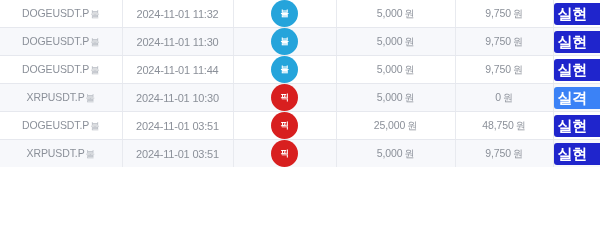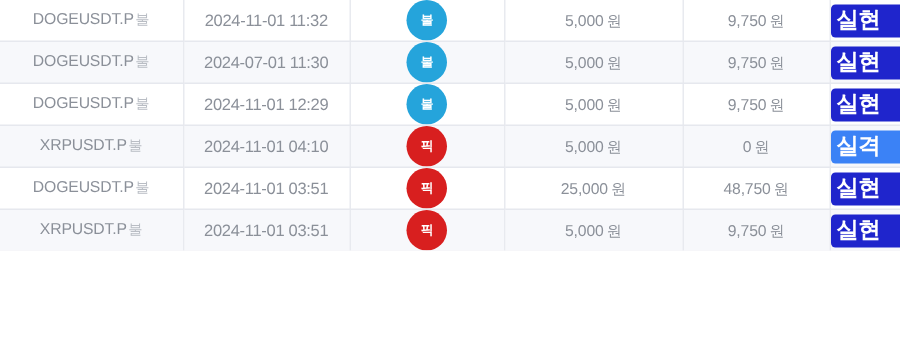--- a/index.html
+++ b/index.html
@@ -142,53 +142,53 @@
         <td>
           <span class="payout-text">9,750<span class="unit">원</span></span>
         </td>
         <td class="last-col"><span class="status-btn status-realized">실현</span></td>
       </tr>
       <tr class="row-odd">
         <td>
           <span class="symbol-text">DOGEUSDT.P<span class="symbol-suffix">불</span></span>
         </td>
         <td>
-          <span class="time-text">2024-07-01 11:30</span>
+          <span class="time-text">2024-11-01 11:30</span>
         </td>
         <td><span class="side-badge side-up">불</span></td>
         <td>
           <span class="amount-text">5,000<span class="unit">원</span></span>
         </td>
         <td>
           <span class="payout-text">9,750<span class="unit">원</span></span>
         </td>
         <td class="last-col"><span class="status-btn status-realized">실현</span></td>
       </tr>
       <tr class="row-even">
         <td>
           <span class="symbol-text">DOGEUSDT.P<span class="symbol-suffix">불</span></span>
         </td>
         <td>
-          <span class="time-text">2024-11-01 12:29</span>
+          <span class="time-text">2024-11-01 11:44</span>
         </td>
         <td><span class="side-badge side-up">불</span></td>
         <td>
           <span class="amount-text">5,000<span class="unit">원</span></span>
         </td>
         <td>
           <span class="payout-text">9,750<span class="unit">원</span></span>
         </td>
         <td class="last-col"><span class="status-btn status-realized">실현</span></td>
       </tr>
       <tr class="row-odd">
         <td>
           <span class="symbol-text">XRPUSDT.P<span class="symbol-suffix">불</span></span>
         </td>
         <td>
-          <span class="time-text">2024-11-01 04:10</span>
+          <span class="time-text">2024-11-01 10:30</span>
         </td>
         <td><span class="side-badge side-down">픽</span></td>
         <td>
           <span class="amount-text">5,000<span class="unit">원</span></span>
         </td>
         <td>
           <span class="payout-text">0<span class="unit">원</span></span>
         </td>
         <td class="last-col"><span class="status-btn status-void">실격</span></td>
       </tr>

